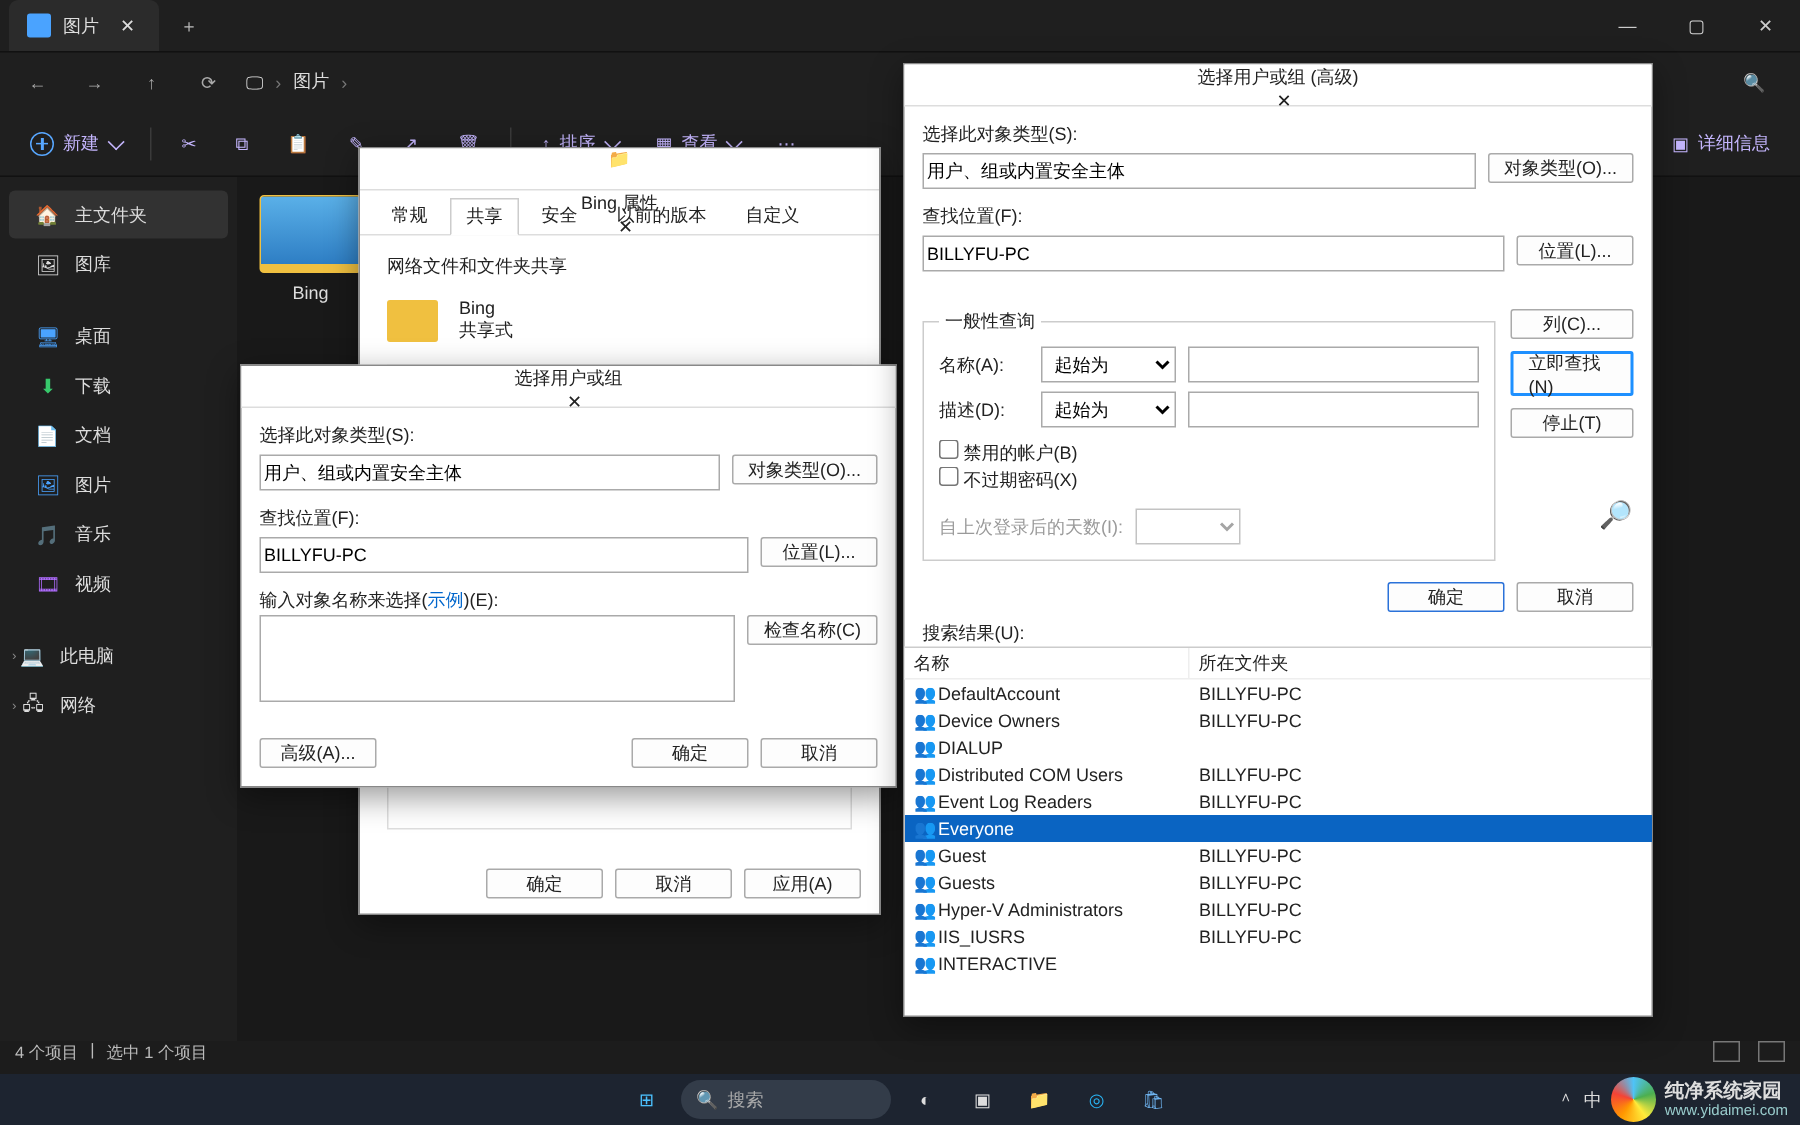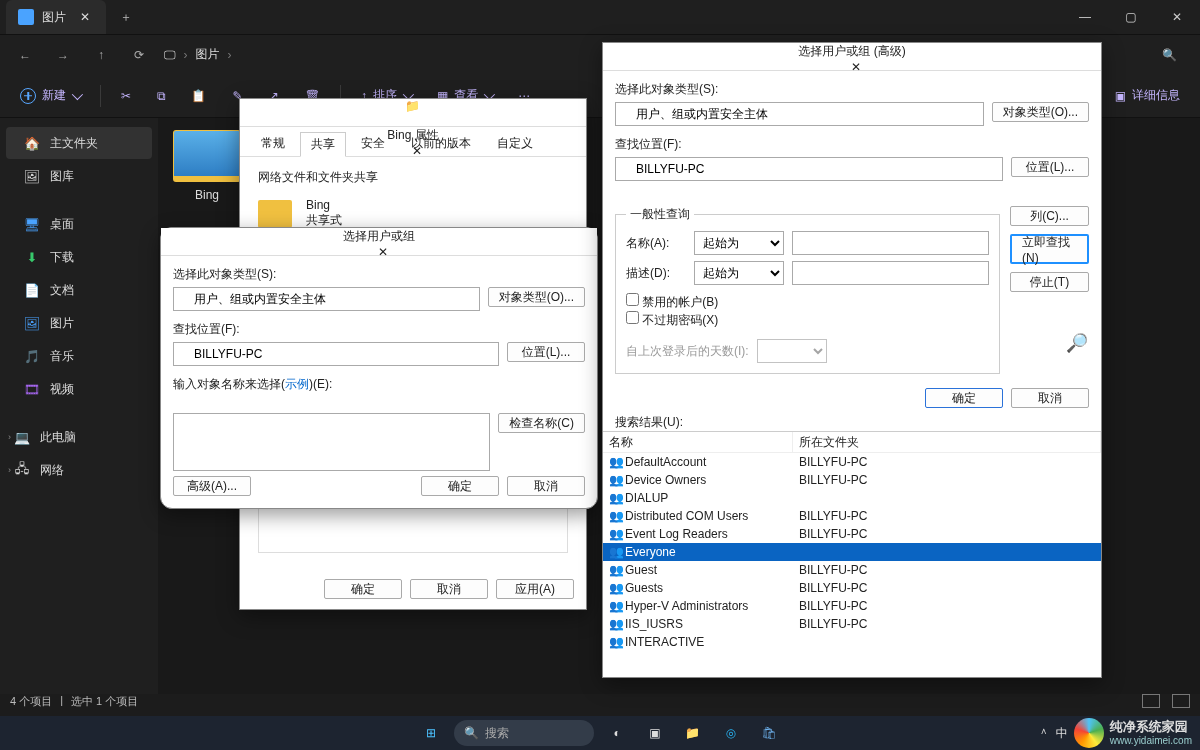--- a/index.html
+++ b/index.html
@@ -58,21 +58,21 @@
 .task-search { width:140px; height:26px; background:#333c49; border-radius:13px; display:flex; align-items:center; padding:0 10px; color:#aaa; gap:6px; }
 .task-right { position:absolute; right:8px; display:flex; align-items:center; gap:6px; color:#ddd; }
 .logo-badge { width:30px; height:30px; background:conic-gradient(#4fc3f7,#4caf50,#ffeb3b,#ff9800,#f44336,#4fc3f7); border-radius:50%; }
 
 
 .dlg { position:absolute; background:#fff; border:1px solid #888; box-shadow:0 6px 20px rgba(0,0,0,.4); color:#222; }
 .dlg-title { height:28px; background:#fff; display:flex; align-items:center; padding:0 8px; font-size:12px; border-bottom:1px solid #ddd;flex-direction:column; }
 .dlg-title .spacer { flex:1; }
 .dlg-x { width:32px; height:28px; display:flex; align-items:center; justify-content:center; margin-right:-8px; }
 .dlg-btn { height:20px; min-width:78px; padding:0 10px; border:1px solid #aaa; background:#fdfdfd; display:inline-flex; align-items:center; justify-content:center; font-size:12px; border-radius:2px; }
-.dlg-input { height:24px; border:1px solid #aaa; padding:0 20px; background:#fff; font-size:12px; }
+.dlg-input { height:24px; border:1px solid #aaa; padding:0 2px; background:#fff; font-size:12px; }
 .dlg-select { height:24px; border:1px solid #aaa; background:#fff; font-size:12px; padding:0 4px; }
 .field-label { font-size:12px; margin-bottom:4px; display:block; }
 .link { color:#0066cc; }
 
 
 .tabs { display:flex; gap:4px; padding:4px 10px 0; border-bottom:1px solid #ddd; }
 .tabs .t { padding:3px 10px; border:1px solid transparent; font-size:12px; cursor:pointer; }
 .tabs .t.sel { border:1px solid #ccc; border-bottom-color:#fff; background:#fff; position:relative; top:1px; }
 
 
@@ -262,21 +262,21 @@
     </div>
     <div style="height:310px;margin-top:14px;border:1px solid #ddd"></div>
   </div>
   <div style="position:absolute;bottom:10px;right:12px;display:flex;gap:8px">
     <div class="dlg-btn">确定</div>
     <div class="dlg-btn">取消</div>
     <div class="dlg-btn">应用(A)</div>
   </div>
 </div>
 
-<div class="dlg" style="left:160px; top:227px; width:438px; height:282px;border-radius:12px;">
+<div class="dlg" style="left:160px; top:243px; width:438px; height:282px;">
   <div class="dlg-title">
     <span>选择用户或组</span>
     <div class="spacer"></div>
     <div class="dlg-x">✕</div>
   </div>
   <div style="padding:10px 12px 0">
     <span class="field-label">选择此对象类型(S):</span>
     <div style="display:flex;gap:8px">
       <input class="dlg-input" style="flex: 1 1 0%;" readonly="" value="用户、组或内置安全主体">
       <div class="dlg-btn">对象类型(O)...</div>
@@ -284,21 +284,21 @@
 
     <span class="field-label" style="margin-top:10px">查找位置(F):</span>
     <div style="display:flex;gap:8px">
       <input class="dlg-input" style="flex: 1 1 0%;" readonly="" value="BILLYFU-PC">
       <div class="dlg-btn">位置(L)...</div>
     </div>
 
     <div style="margin-top:10px">
       <span>输入对象名称来选择(</span><span class="link">示例</span><span>)(E):</span>
     </div>
-    <div style="display:flex;gap:8px;margin-top:20px;align-items:flex-start">
+    <div style="display:flex;gap:8px;margin-top:1px;align-items:flex-start">
       <textarea class="dlg-input" style="flex: 1 1 0%; height: 58px; resize: none;"></textarea>
       <div class="dlg-btn">检查名称(C)</div>
     </div>
   </div>
   <div style="position:absolute;left:12px;bottom:12px">
     <div class="dlg-btn">高级(A)...</div>
   </div>
   <div style="position:absolute;right:12px;bottom:12px;display:flex;gap:8px">
     <div class="dlg-btn">确定</div>
     <div class="dlg-btn">取消</div>

